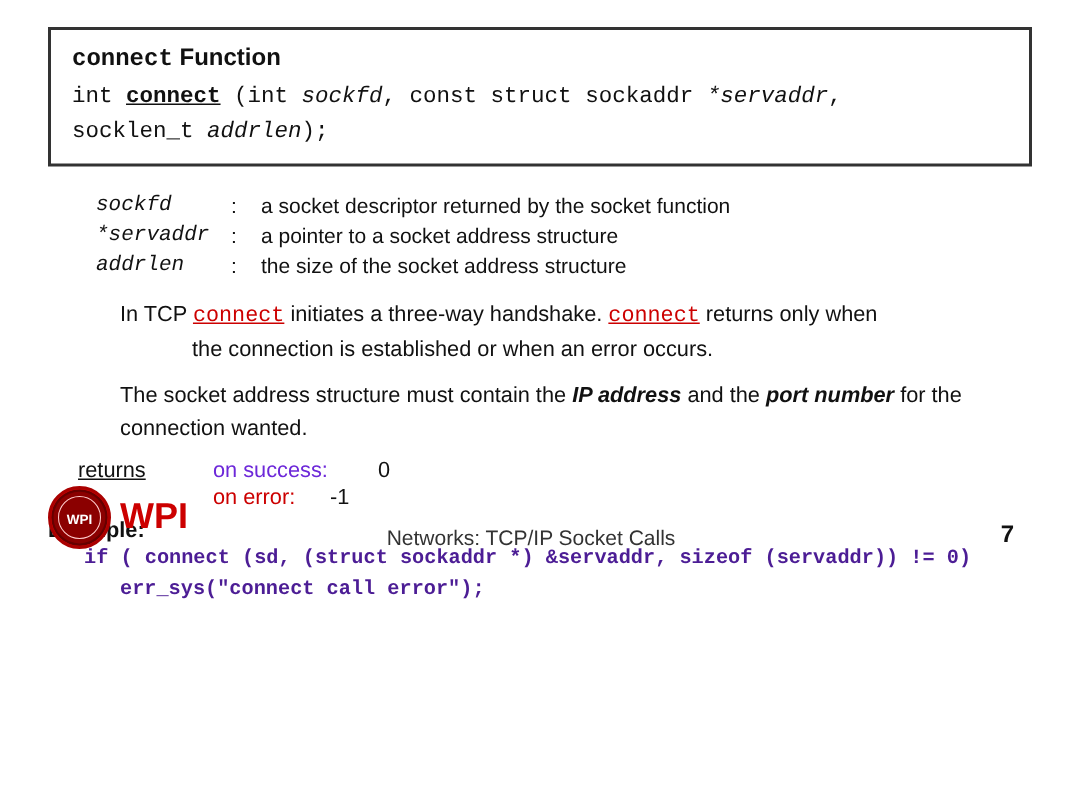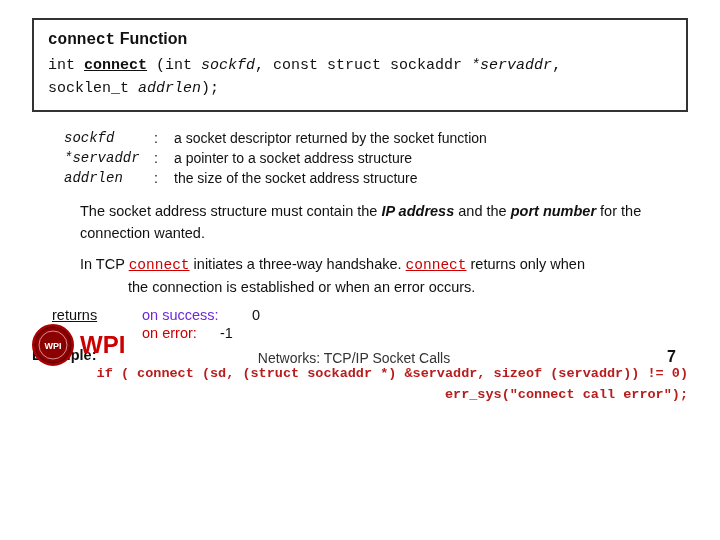--- a/index.html
+++ b/index.html
@@ -111,26 +111,25 @@
       color: #cc0000;
       margin-left: 90px;
       min-width: 70px;
     }
     .example-section {
       font-size: 14.5px;
       margin-bottom: 4px;
       font-weight: bold;
     }
     .example-code {
-      color: #b91c1c;
+      color: #4c1d95;
       font-family: 'Courier New', Courier, monospace;
       font-size: 13.5px;
       margin-left: 24px;
       line-height: 1.6;
-      text-align: right;
     }
     .footer {
       position: absolute;
       bottom: 14px;
       left: 0;
       right: 12px;
       display: flex;
       align-items: center;
       justify-content: center;
       padding: 0 32px;
@@ -212,26 +211,26 @@
       <span class="param-desc">a pointer to a socket address structure</span>
     </div>
     <div class="param-row">
       <span class="param-name">addrlen</span>
       <span class="param-colon">:</span>
       <span class="param-desc">the size of the socket address structure</span>
     </div>
   </div>
 
   <div class="body-text indent1">
-    <span>The socket address structure must contain the </span><span class="bold-italic">IP address</span><span> and the </span><span class="bold-italic">port number</span><span> for the connection wanted.</span>
-  </div>
-
-  <div class="body-text indent1">
     <span>In TCP </span><span class="connect-red">connect</span><span> initiates a three-way handshake. </span><span class="connect-red">connect</span><span> returns only when</span><br>
     <span class="indent1">the connection is established or when an error occurs.</span>
+  </div>
+
+  <div class="body-text indent1">
+    <span>The socket address structure must contain the </span><span class="bold-italic">IP address</span><span> and the </span><span class="bold-italic">port number</span><span> for the connection wanted.</span>
   </div>
 
   <div class="returns-section">
     <div class="returns-line">
       <span class="returns-label">returns</span>
       <span class="on-success">on success:</span>
       <span>0</span>
     </div>
     <div class="returns-line">
       <span class="on-error">on error:</span>

